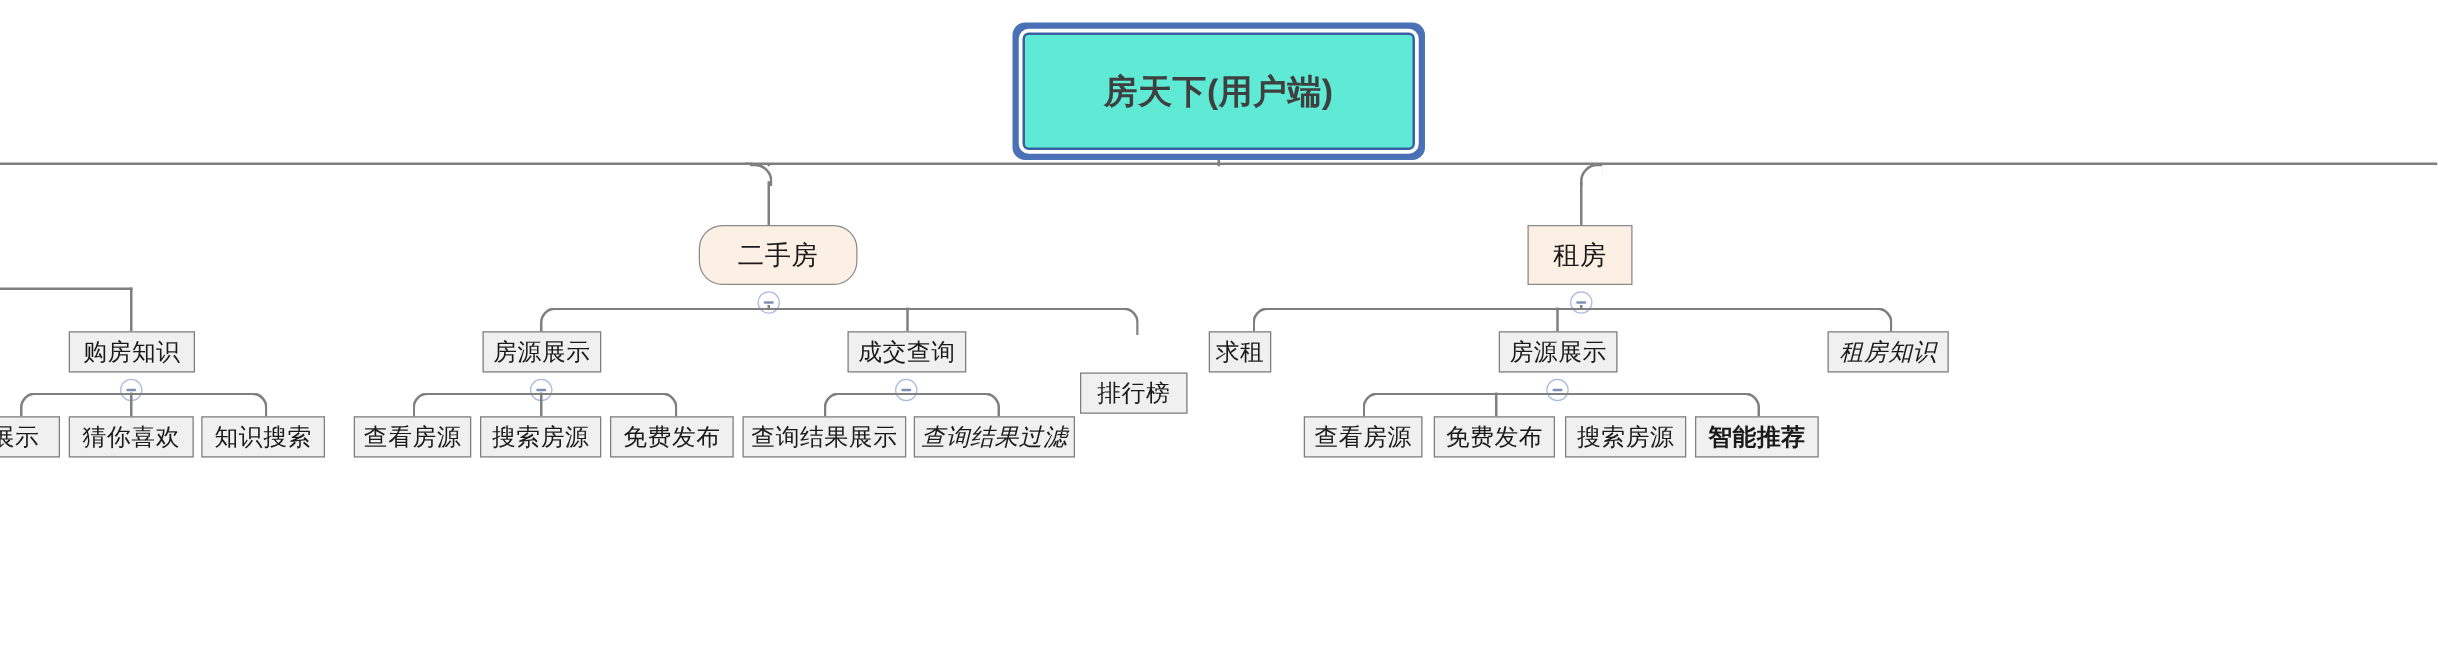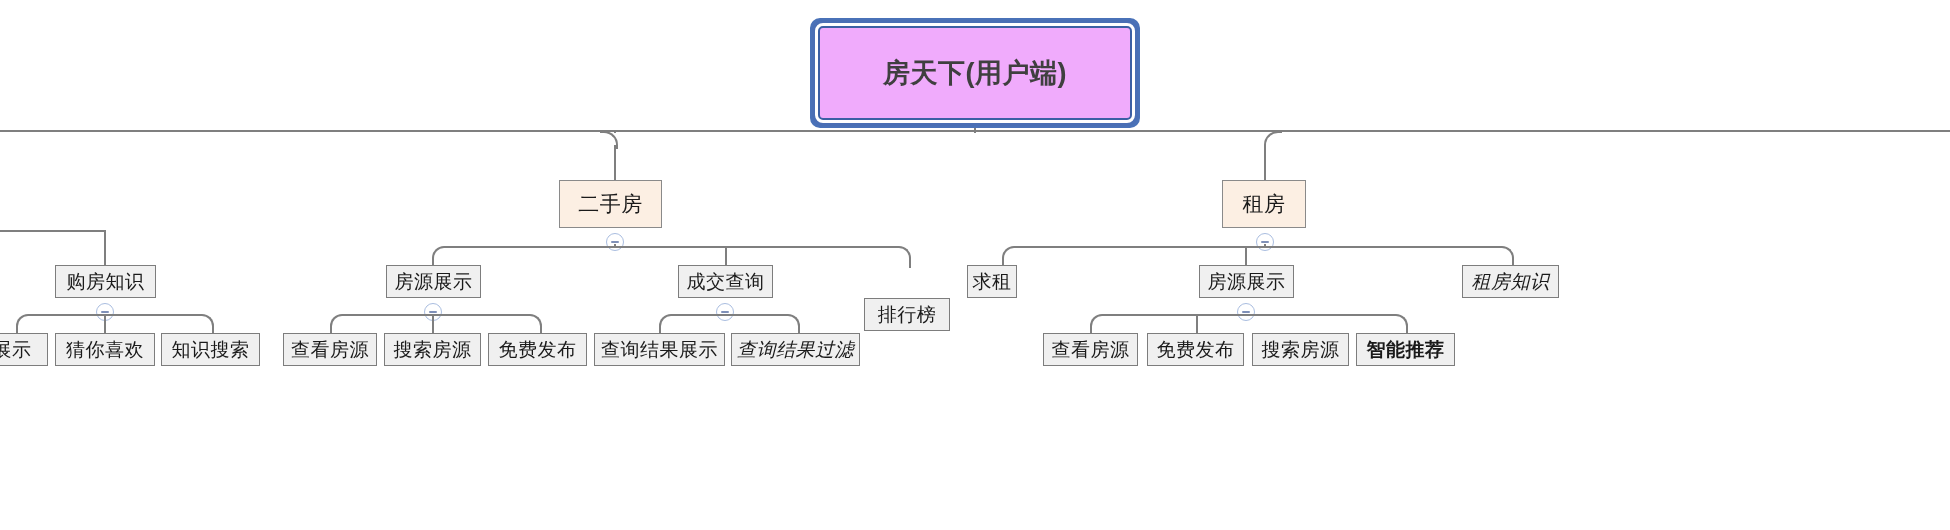--- a/index.html
+++ b/index.html
@@ -35,21 +35,21 @@
     position:absolute;
     box-sizing:border-box;
     display:flex;align-items:center;justify-content:center;
     color:#1a1a1a;
     white-space:nowrap;
     letter-spacing:.5px;
   }
 
   
   .node.root{
-    background:#f0abfc;
+    background:#5eead4;
     border:2px solid #3b5fa4;
     outline:3px solid #4a6fb5;
     outline-offset:3px;
     border-radius:5px;
     font-size:27px;
     font-weight:bold;
     color:#3f3f3f;
     box-shadow:0 0 0 0 transparent;
   }
   .root-halo{
@@ -108,21 +108,21 @@
   <div class="edge h-edge" style="left:0px;top:130px;width:1950px;"></div>
 
   <div class="elbow right" style="left:614px;top:131px;width:0px;height:0px;"></div>
   <div class="edge v-edge" style="left:614px;top:145px;height:35px;"></div>
   <div class="elbow right" style="left:600px;top:131px;width:16px;height:16px;"></div>
   <div class="edge h-edge" style="left:596px;top:130px;width:6px;"></div>
 
   <div class="edge v-edge" style="left:1264px;top:145px;height:35px;"></div>
   <div class="elbow left" style="left:1264px;top:131px;width:16px;height:16px;"></div>
 
-  <div class="node cat" style="left:559px;top:180px;width:103px;height:48px;">
+  <div class="node cat" style="left:559px;top:180px;width:127px;height:48px;border-radius:19px;">
     <span>二手房</span>
   </div>
   <div class="toggle" style="left:606px;top:233px;">
     <span class="bar"></span>
   </div>
 
   <div class="node cat" style="left:1222px;top:180px;width:84px;height:48px;">
     <span>租房</span>
   </div>
   <div class="toggle" style="left:1256px;top:233px;">

